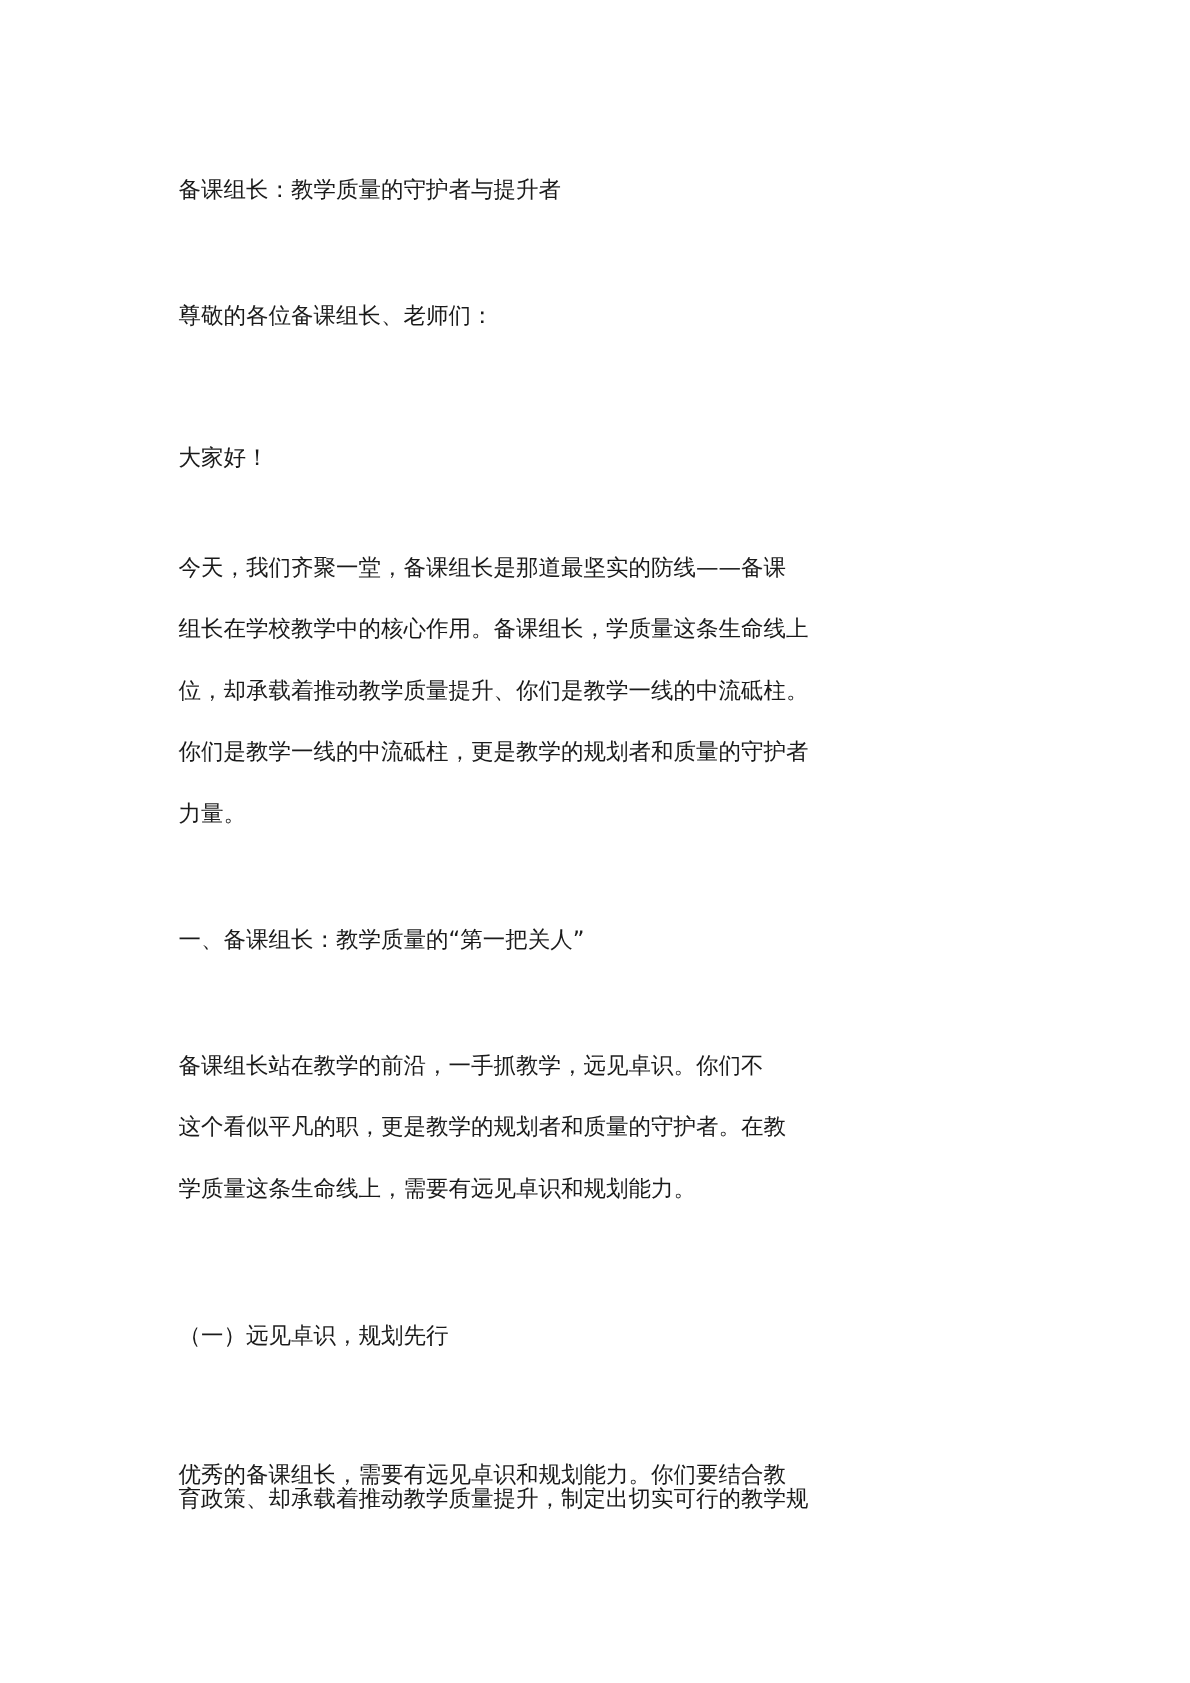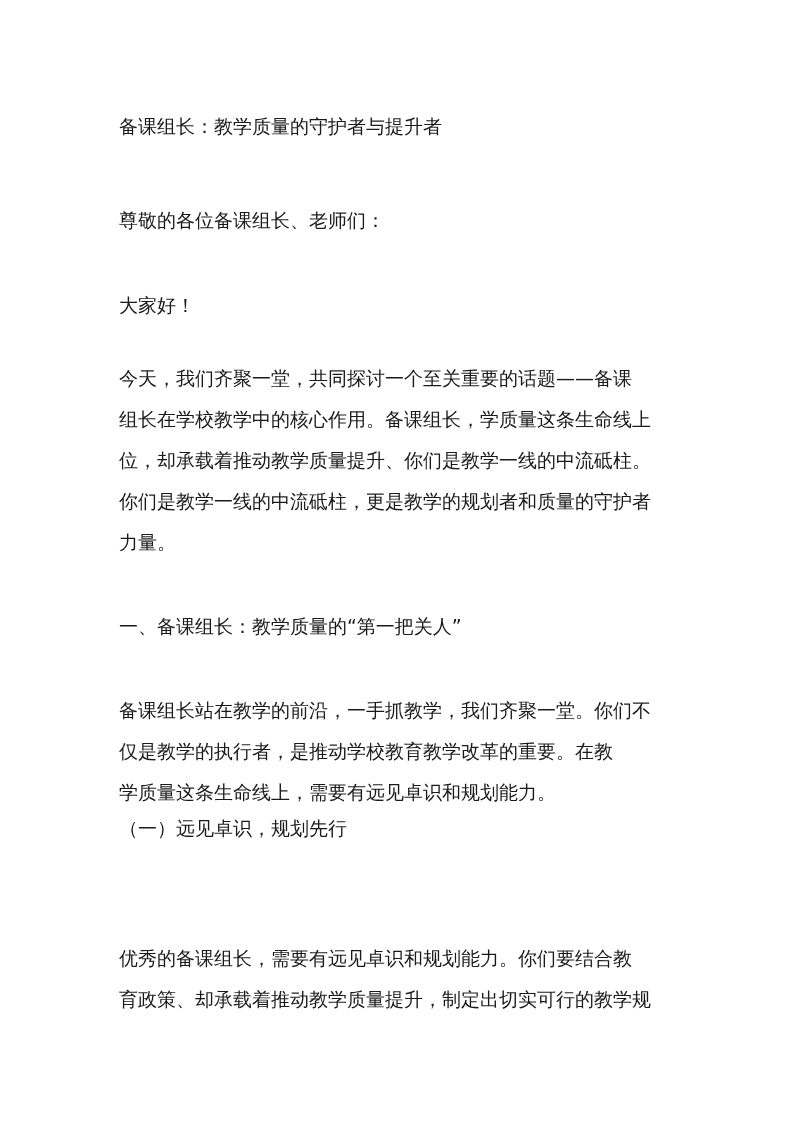--- a/index.html
+++ b/index.html
@@ -18,50 +18,50 @@
     .page {
       position: absolute;
       left: 119px;
       top: 0;
       width: 556px;
     }
     .line {
       position: absolute;
       left: 0;
       white-space: nowrap;
-      font-size: 19px;
+      font-size: 15px;
       line-height: 24px;
       letter-spacing: 0px;
     }
   </style>
 </head>
 <body>
 
 <div class="page">
   <div class="line" style="top:114px">备课组长：教学质量的守护者与提升者</div>
 
-  <div class="line" style="top:208px">尊敬的各位备课组长、老师们：</div>
+  <div class="line" style="top:198px">尊敬的各位备课组长、老师们：</div>
 
   <div class="line" style="top:293px">大家好！</div>
 
   <div>
-    <div class="line" style="top:366px">今天，我们齐聚一堂，共同探讨一个至关重要的话题——备课</div>
+    <div class="line" style="top:366px">今天，我们齐聚一堂，备课组长是那道最坚实的防线——备课</div>
     <div class="line" style="top:407px">组长在学校教学中的核心作用。备课组长，学质量这条生命线上</div>
     <div class="line" style="top:448px">位，却承载着推动教学质量提升、你们是教学一线的中流砥柱。</div>
     <div class="line" style="top:489px">你们是教学一线的中流砥柱，更是教学的规划者和质量的守护者</div>
     <div class="line" style="top:530px">力量。</div>
   </div>
 
   <div class="line" style="top:614px">一、备课组长：教学质量的“第一把关人”</div>
 
   <div>
-    <div class="line" style="top:698px">备课组长站在教学的前沿，一手抓教学，我们齐聚一堂。你们不</div>
-    <div class="line" style="top:739px">仅是教学的执行者，是推动学校教育教学改革的重要。在教</div>
+    <div class="line" style="top:698px">备课组长站在教学的前沿，一手抓教学，远见卓识。你们不</div>
+    <div class="line" style="top:739px">这个看似平凡的职，更是教学的规划者和质量的守护者。在教</div>
     <div class="line" style="top:780px">学质量这条生命线上，需要有远见卓识和规划能力。</div>
   </div>
 
-  <div class="line" style="top:816px">（一）远见卓识，规划先行</div>
+  <div class="line" style="top:878px">（一）远见卓识，规划先行</div>
 
   <div>
-    <div class="line" style="top:946px">优秀的备课组长，需要有远见卓识和规划能力。你们要结合教</div>
+    <div class="line" style="top:971px">优秀的备课组长，需要有远见卓识和规划能力。你们要结合教</div>
     <div class="line" style="top:987px">育政策、却承载着推动教学质量提升，制定出切实可行的教学规</div>
   </div>
 </div>
 
 </body></html>

